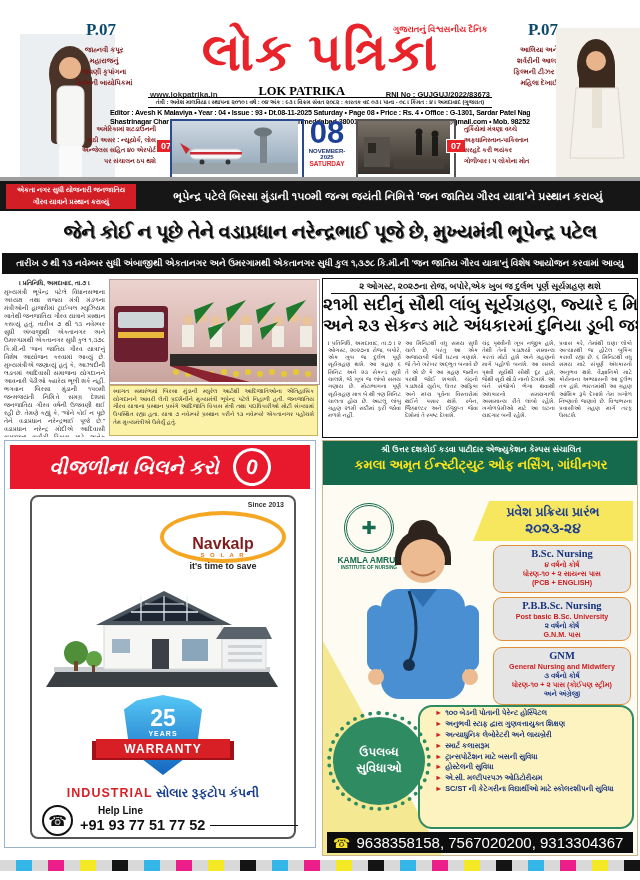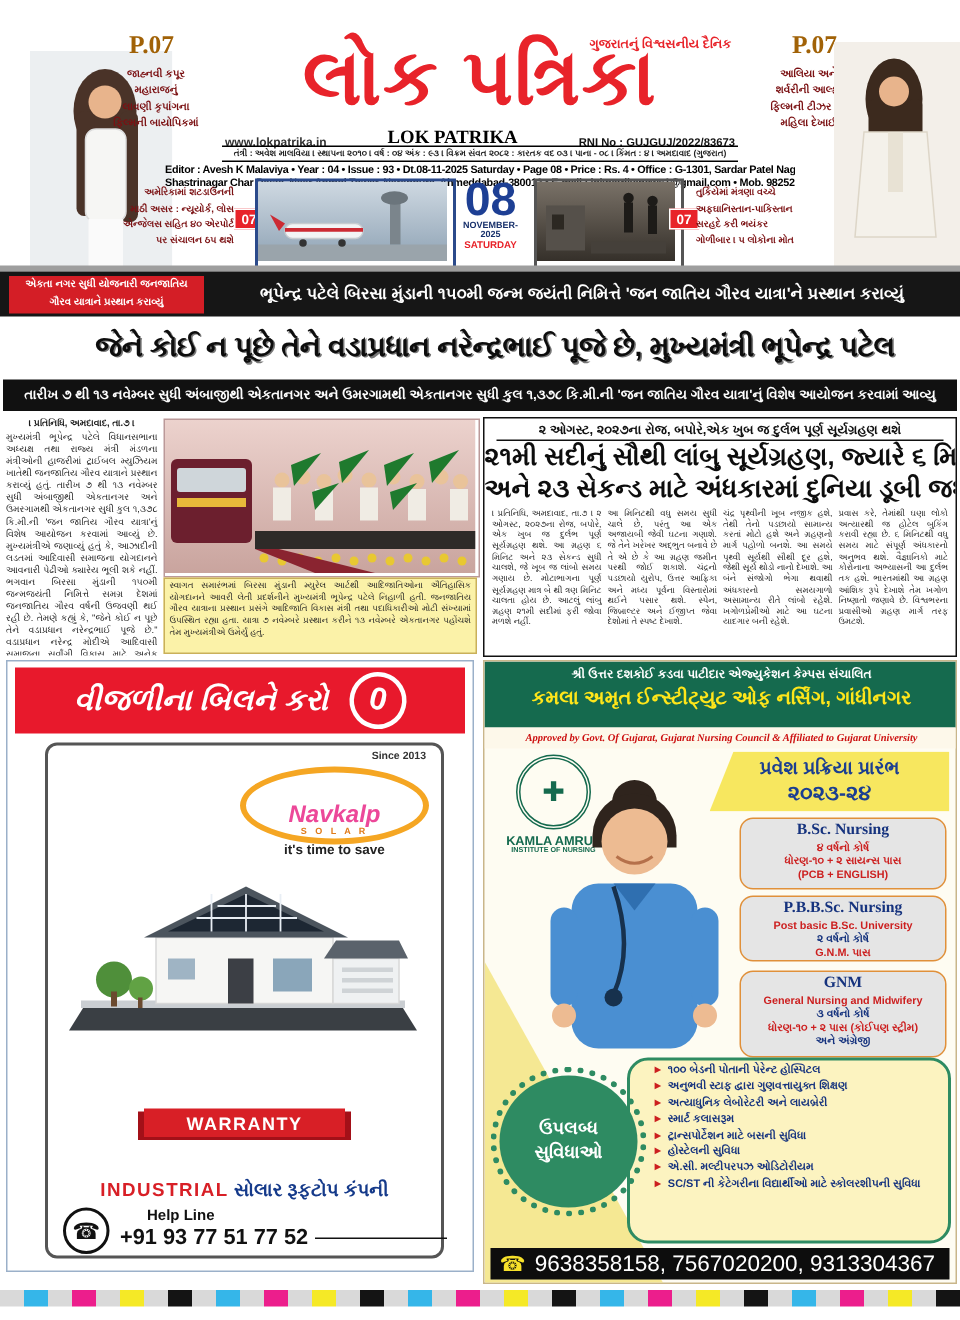--- a/index.html
+++ b/index.html
@@ -4,21 +4,21 @@
 <style>
   html,body{margin:0;padding:0;background:#888;}
   .page{position:relative;width:640px;height:880px;background:#ffffff;overflow:hidden;
         font-family:"Liberation Sans","DejaVu Sans",sans-serif;}
 
   
   .celeb{position:absolute;overflow:hidden;}
   .celeb-left{left:20px;top:34px;width:95px;height:146px;}
   .celeb-right{left:556px;top:28px;width:84px;height:152px;}
   .promo-page{position:absolute;font-family:"Liberation Serif","DejaVu Serif",serif;
-              font-weight:bold;color:#a16207;font-size:17px;}
+              font-weight:bold;color:#0c4a6e;font-size:17px;}
   .promo-lines{position:absolute;font-size:7px;font-weight:bold;color:#7b1113;
                line-height:1.55;text-align:center;}
   .pp-left{left:86px;top:20px;}  .pl-left{left:58px;top:45px;width:92px;}
   .pp-right{left:528px;top:20px;} .pl-right{left:496px;top:45px;width:86px;}
 
   .m-tagline{position:absolute;left:393px;top:24px;font-size:8.5px;font-weight:bold;color:#e8232a;}
   .m-title{position:absolute;left:150px;top:26px;width:340px;text-align:center;
            font-size:52px;font-weight:800;color:#e8232a;line-height:1.0;letter-spacing:1px;}
   .m-row{position:absolute;left:150px;top:84px;width:340px;display:flex;
          justify-content:space-between;align-items:flex-end;}
@@ -94,21 +94,21 @@
   .solar-banner-text{color:#fff;font-size:20px;font-weight:900;font-style:italic;}
   .zero-ring{width:32px;height:32px;border:3px solid #fff;border-radius:50%;display:flex;
              align-items:center;justify-content:center;color:#fff;font-size:21px;
              font-weight:bold;transform:rotate(14deg);}
   .solar-body{position:absolute;left:25px;top:54px;width:262px;height:340px;
               border:2px solid #555;border-radius:8px;}
   .since{position:absolute;right:10px;top:4px;font-size:7px;font-weight:bold;color:#333;}
   .nav-oval{position:absolute;left:128px;top:14px;width:118px;height:44px;border:4px solid #f5a623;
             border-radius:50%;display:flex;flex-direction:column;align-items:center;
             justify-content:center;background:#fff;}
-  .nav-brand{color:#ec4899;font-size:16px;font-weight:900;font-style:italic;line-height:1;margin-top:20px;}
+  .nav-brand{color:#7f1d1d;font-size:16px;font-weight:900;line-height:1;margin-top:20px;}
   .nav-sub{color:#e07b1a;font-size:6px;font-weight:bold;letter-spacing:2px;}
   .nav-slogan{position:absolute;left:128px;top:64px;width:126px;text-align:center;
               font-size:9px;font-weight:900;color:#222;}
   .s-promo{position:absolute;left:8px;top:14px;width:114px;text-align:center;line-height:1.15;}
   .s-p1{font-size:13px;font-weight:900;color:#111;}
   .s-p2{font-size:10px;font-weight:900;color:#1b7a34;}
   .s-p3{font-size:21px;font-weight:900;color:#d81f26;}
   .s-p4{font-size:10.5px;font-weight:900;color:#111;}
   .house{position:absolute;left:14px;top:86px;width:232px;height:110px;}
   .shield{position:absolute;left:92px;top:198px;width:78px;height:80px;
@@ -417,39 +417,42 @@
           <line x1="141" y1="13" x2="141" y2="38" stroke="#e8eef4" stroke-width="1.2"></line>
           <rect x="106" y="56" width="17" height="30" fill="#3c3f45"></rect>
           <rect x="66" y="56" width="18" height="14" fill="#9fb4c4"></rect>
           <rect x="136" y="56" width="26" height="22" fill="#8aa6ba"></rect>
           <circle cx="30" cy="70" r="12" fill="#4f8f3a"></circle>
             <rect x="28" y="78" width="4" height="10" fill="#6b4a2f"></rect>
           <circle cx="48" cy="76" r="8" fill="#61a244"></circle>
             <rect x="46" y="82" width="3" height="7" fill="#6b4a2f"></rect>
         </svg>
       </div>
+      <div class="shield">
+        <div class="sh-num">25</div>
+        <div class="sh-years">YEARS</div>
+      </div>
       <div class="ribbon">WARRANTY</div>
       <div class="s-foot2">
         <span class="red">INDUSTRIAL</span><span> સોલાર રૂફટોપ કંપની</span>
       </div>
       <div class="helpline">
         <div class="ph-ring">☎</div>
         <div class="hl-label">Help Line</div>
         <div class="hl-num">+91 93 77 51 77 52</div>
         <div class="hl-rule"></div>
       </div>
     </div>
   </div>
 
   <div class="ad-nursing">
     <div class="n-header">
       <div class="n-h1">શ્રી ઉત્તર દશકોઈ કડવા પાટીદાર એજ્યુકેશન કેમ્પસ સંચાલિત</div>
       <div class="n-h2">કમલા અમૃત ઈન્સ્ટીટ્યુટ ઓફ નર્સિંગ, ગાંધીનગર</div>
     </div>
-    <div class="n-approved">Approved by Govt. Of Gujarat, Gujarat Nursing Council &amp; Affiliated to Gujarat University</div>
     <div class="n-tri"></div>
     <div class="n-logo">
       <div class="n-logo-circle">✚</div>
       <div class="n-logo1">KAMLA AMRUT</div>
       <div class="n-logo2">INSTITUTE OF NURSING</div>
     </div>
     <div class="nurse">
       <svg width="140" height="212" viewBox="0 0 140 212">
         <circle cx="72" cy="22" r="15" fill="#2f241d"></circle>
         <path d="M44 44 a28 28 0 0 1 56 0 v8 h-56 z" fill="#2f241d"></path>

